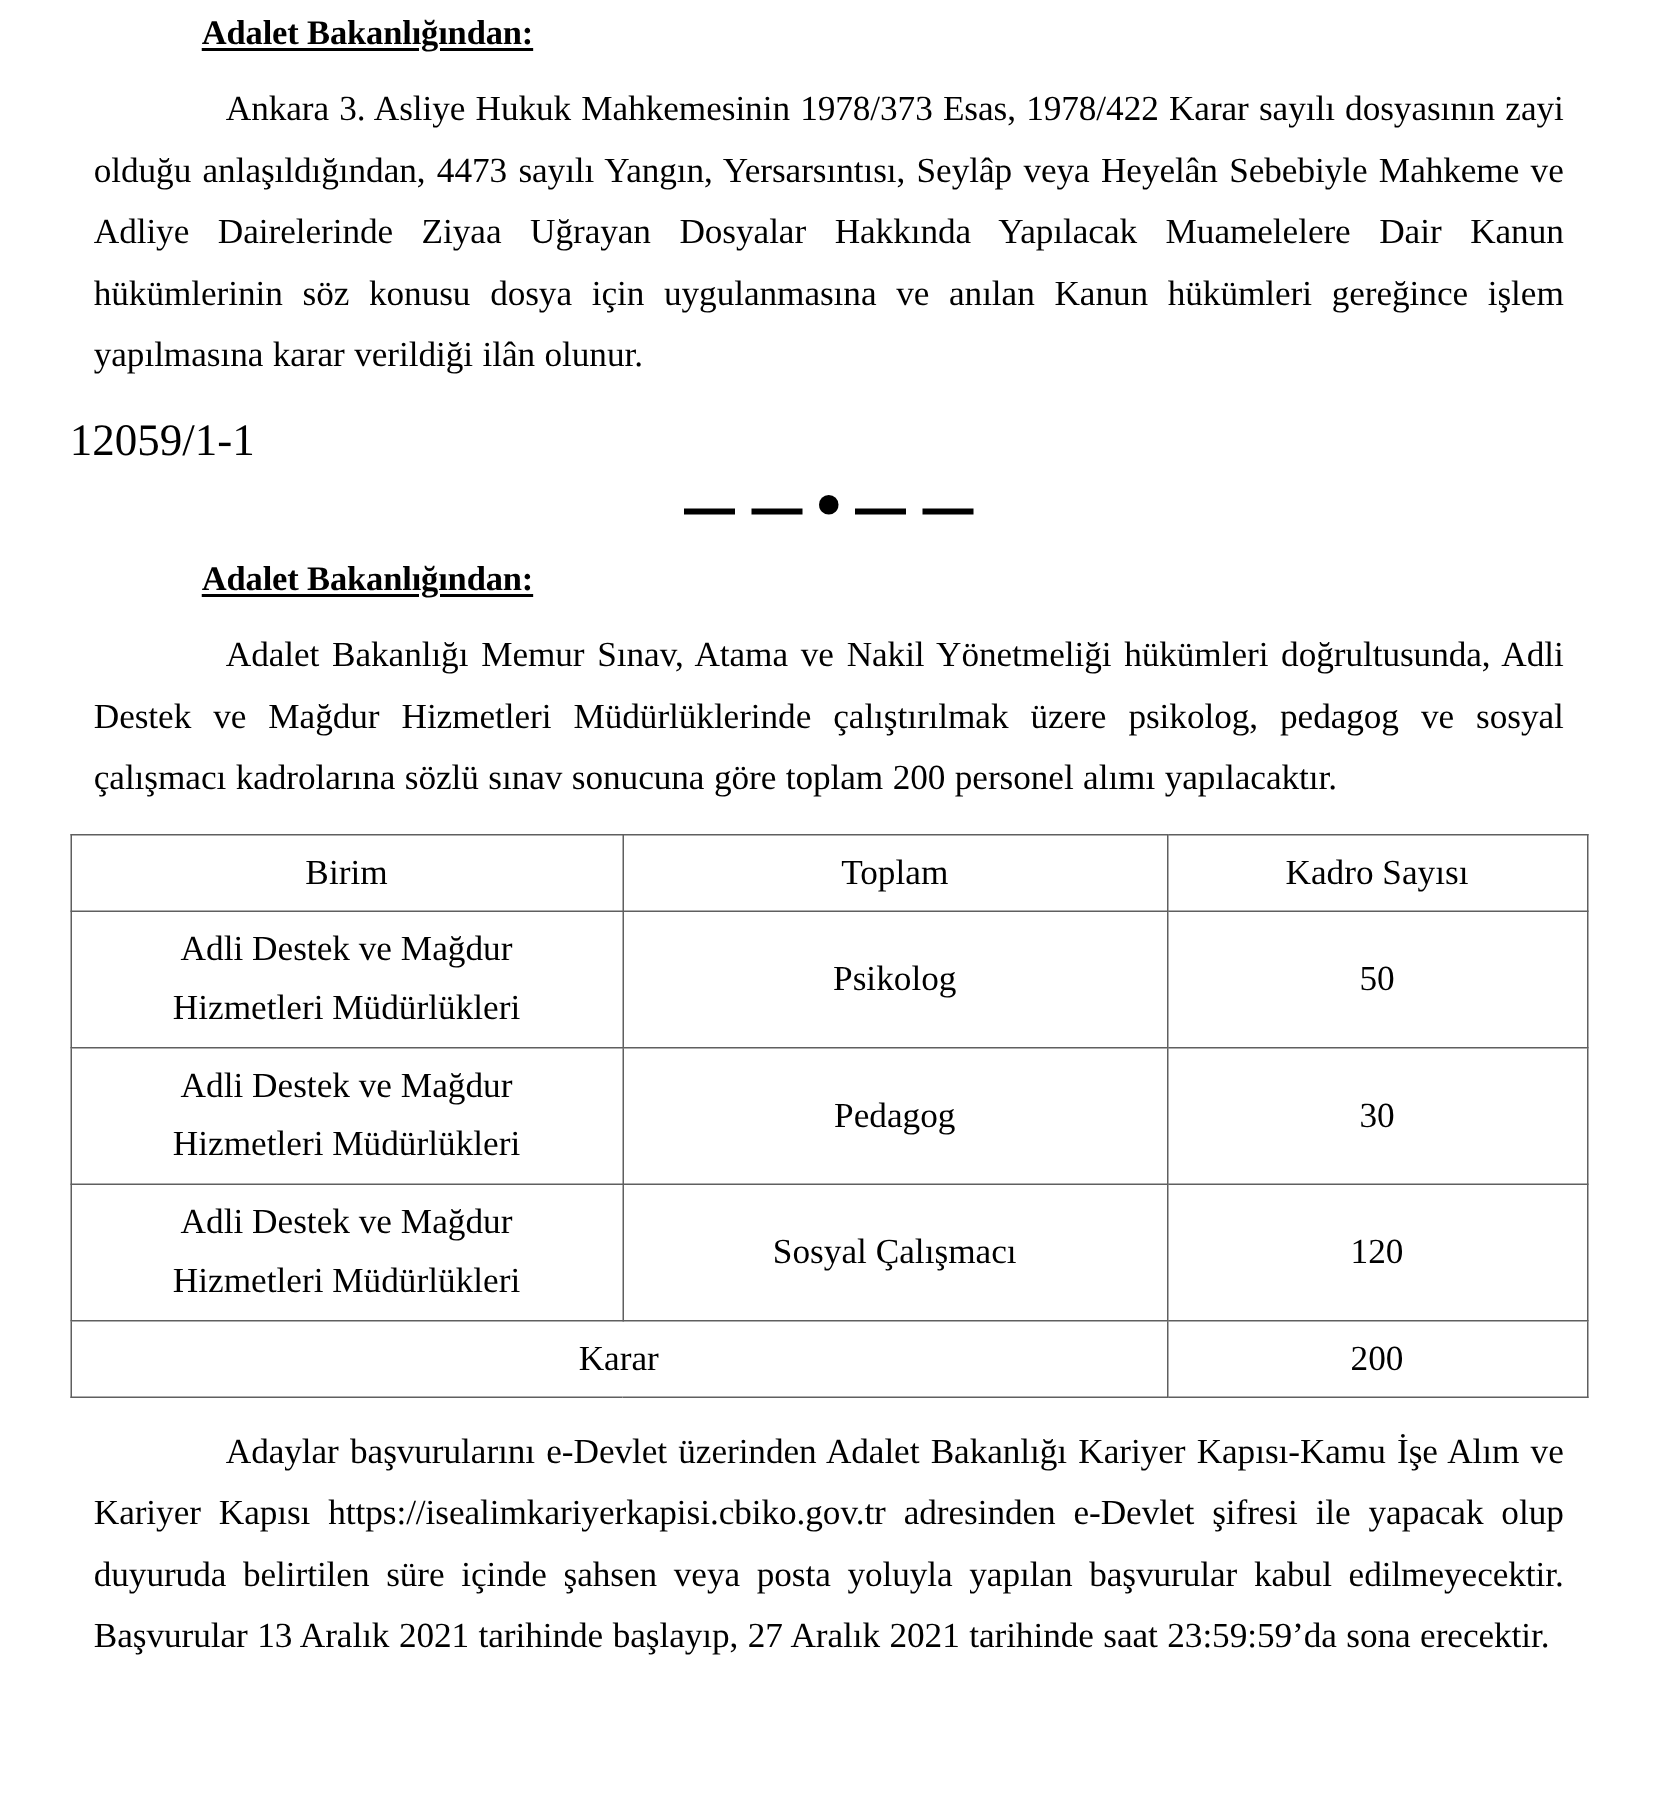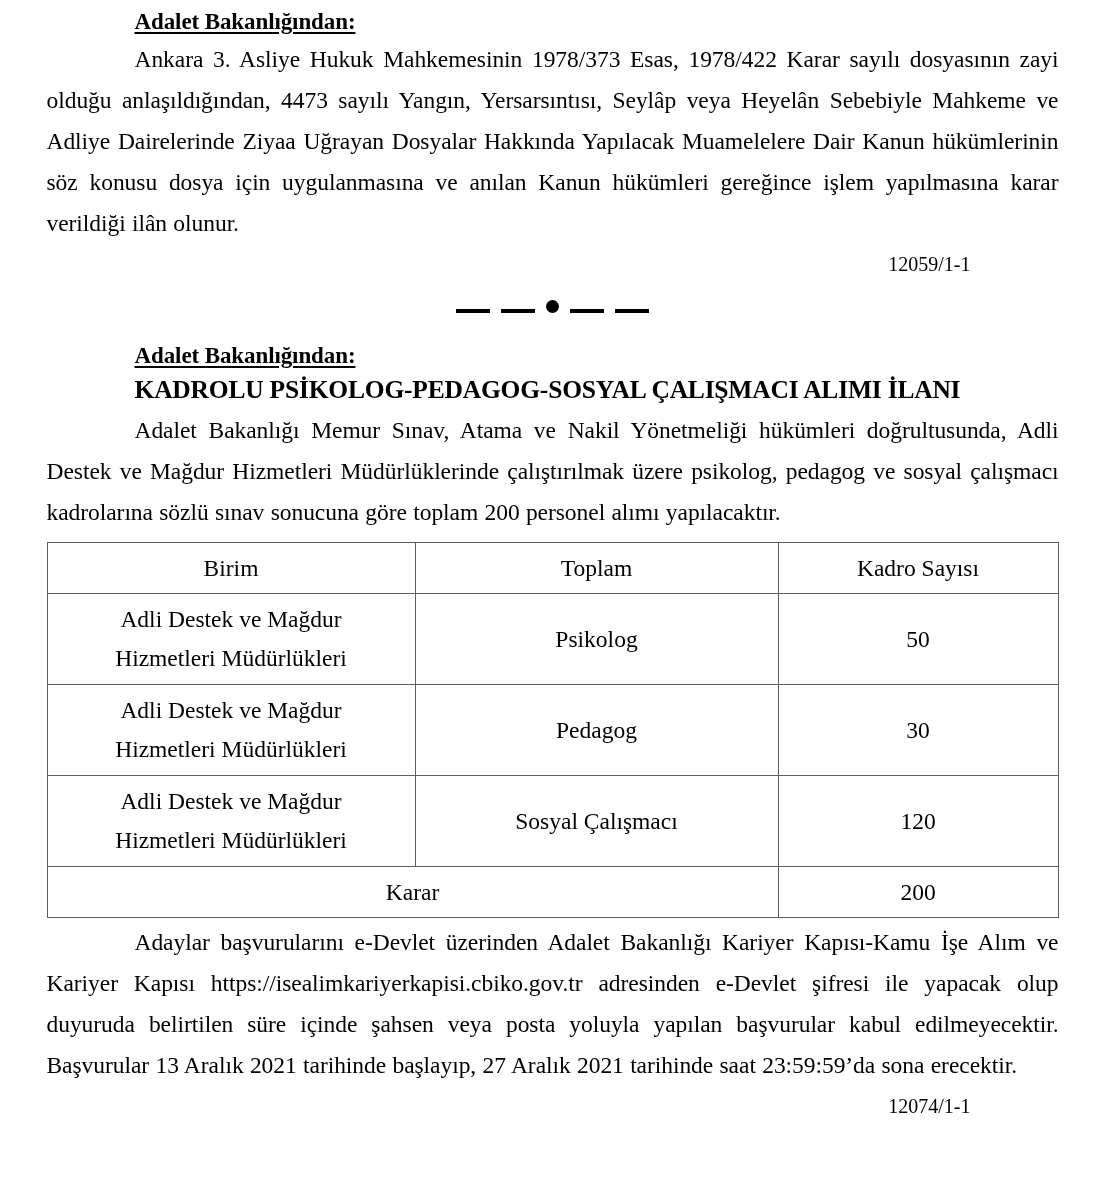--- a/index.html
+++ b/index.html
@@ -34,30 +34,30 @@
     margin: 0 0 2px 0;
     padding-left: 88px;
     letter-spacing: -0.1px;
   }
 
   .body-para {
     font-size: 23.5px;
     line-height: 41px;
     text-align: justify;
     text-justify: inter-word;
-    margin: 0;
+    margin: 16px;
     text-indent: 88px;
     letter-spacing: -0.05px;
     word-spacing: 0.5px;
   }
 
   .ref-number {
-    font-size: 20px;
+    font-size: 30px;
     line-height: 40px;
-    text-align: right;
+    text-align: left;
     margin: 0;
     padding-right: 88px;
   }
 
   
   .separator {
     display: flex;
     align-items: center;
     justify-content: center;
     gap: 11px;
@@ -145,21 +145,20 @@
     <span class="dash"></span>
     <span class="dash"></span>
     <span class="dot"></span>
     <span class="dash"></span>
     <span class="dash"></span>
   </div>
 
   <div>
     <h2 class="notice-heading">Adalet Bakanlığından:</h2>
 
-    <h1 class="main-title">KADROLU PSİKOLOG-PEDAGOG-SOSYAL ÇALIŞMACI ALIMI İLANI</h1>
 
     <p class="body-para">Adalet Bakanlığı Memur Sınav, Atama ve Nakil Yönetmeliği hükümleri doğrultusunda, Adli Destek ve Mağdur Hizmetleri Müdürlüklerinde çalıştırılmak üzere psikolog, pedagog ve sosyal çalışmacı kadrolarına sözlü sınav sonucuna göre toplam 200 personel alımı yapılacaktır.</p>
 
     <table class="kadro-table">
       <colgroup>
         <col class="col-birim">
         <col class="col-unvan">
         <col class="col-sayi">
       </colgroup>
       <thead>
@@ -199,16 +198,15 @@
         <tr>
           <td colspan="2">Karar</td>
           <td>200</td>
         </tr>
       </tfoot>
     </table>
 
     <p class="body-para">Adaylar başvurularını  e-Devlet üzerinden Adalet Bakanlığı Kariyer Kapısı-Kamu İşe Alım ve Kariyer Kapısı https://isealimkariyerkapisi.cbiko.gov.tr adresinden e-Devlet şifresi ile yapacak olup duyuruda belirtilen süre içinde şahsen veya posta yoluyla yapılan başvurular kabul edilmeyecektir. Başvurular 13 Aralık 2021 tarihinde başlayıp, 27 Aralık 2021 tarihinde saat 23:59:59’da sona erecektir.</p>
 
 
-    <p class="ref-number">12074/1-1</p>
   </div>
 
 </div>
 
 </body></html>

